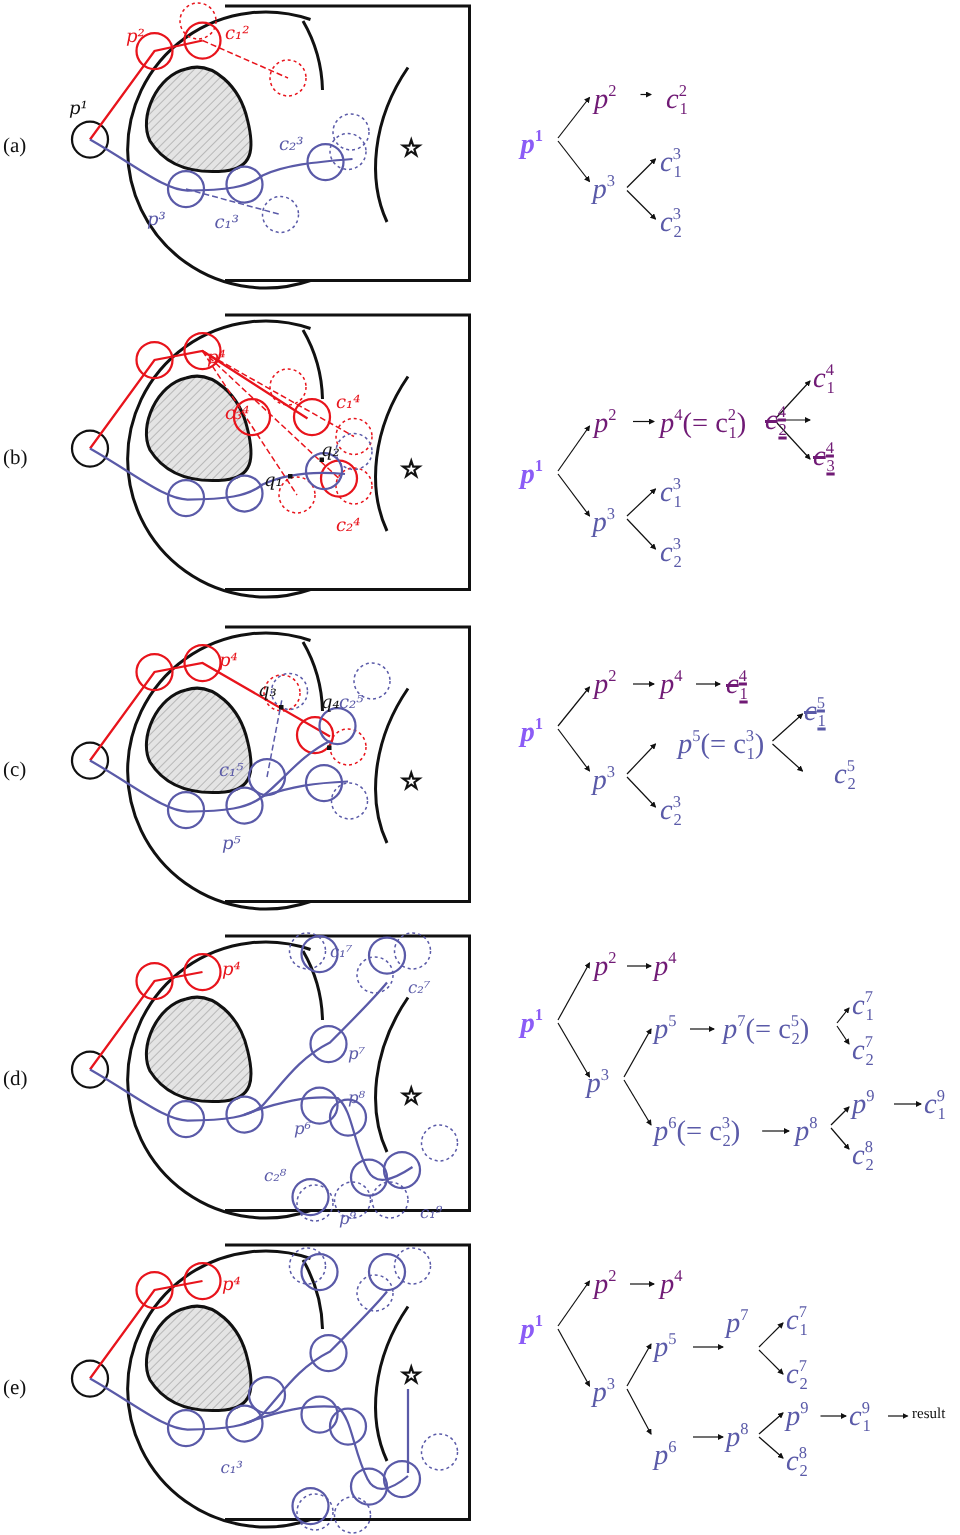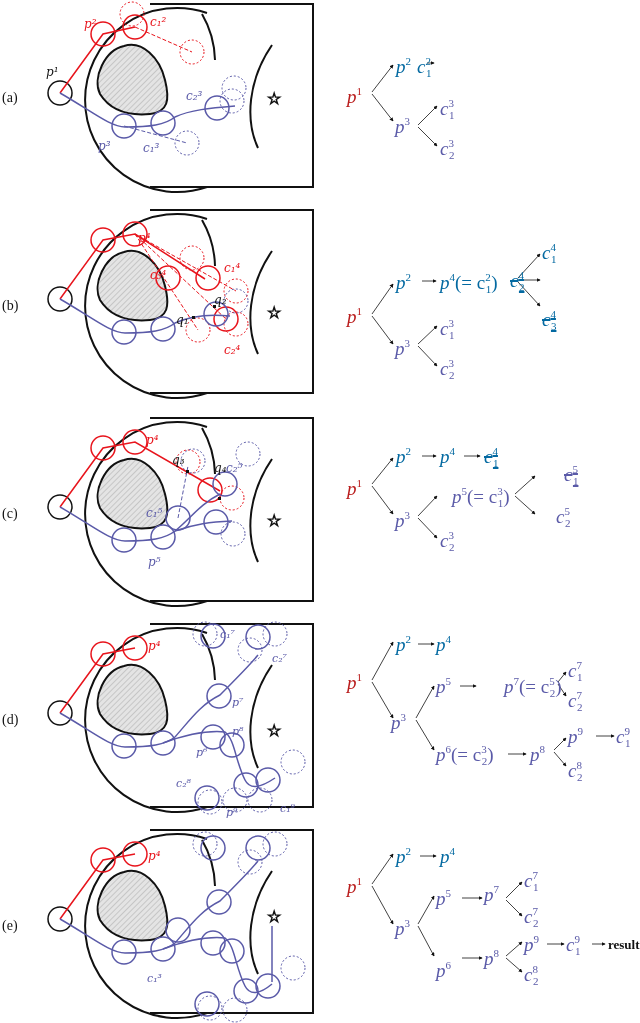--- a/index.html
+++ b/index.html
@@ -7,25 +7,25 @@
          font-family: "DejaVu Serif", serif; }
   .panel { position: absolute; left: 0; width: 640px; height: 204px; }
   .panel svg { position: absolute; left: 0; top: 0; }
   .panel-label { position: absolute; left: 2px; font-size: 14px; color: #111;
                  font-family: "Liberation Serif", serif; }
   .tree-node { position: absolute; font-family: "Liberation Serif", serif;
                font-style: italic; font-size: 19px; white-space: nowrap; line-height: 1; }
   .tree-node sup { font-size: 11px; font-style: normal; vertical-align: 8px; }
   .tree-node sub { font-size: 11px; font-style: normal; vertical-align: -4px; margin-left: -5px; }
   .tree-node .paren { font-style: normal; }
-  .red  { color: #0369a1; text-align: center; }
+  .red  { color: #701a75; text-align: center; }
   .blue { color: #5a5aa8; }
-  .black{ color: #b91c1c; }
+  .black{ color: #8b5cf6; font-weight: bold; }
   .struck { text-decoration: line-through; text-decoration-thickness: 1.5px; }
-  .result-text { font-style: normal; font-size: 13px; color: #111; font-weight: bold; }
+  .result-text { font-style: normal; font-size: 10px; color: #111; }
 </style>
 </head>
 <body>
 
 <svg width="0" height="0" style="position:absolute">
   <defs>
     <pattern id="hatch" patternUnits="userSpaceOnUse" width="4" height="4" patternTransform="rotate(45)">
       <rect width="4" height="4" fill="#e4e4e4"></rect>
       <line x1="0" y1="0" x2="0" y2="4" stroke="#a8a8a8" stroke-width="1"></line>
     </pattern>
@@ -76,21 +76,21 @@
     <g stroke="#111" stroke-width="0.8" fill="none" marker-end="url(#arr)">
       <line x1="372" y1="92" x2="393" y2="65"></line>
       <line x1="372" y1="94" x2="393" y2="121"></line>
       <line x1="427" y1="63" x2="434" y2="63"></line>
       <line x1="418" y1="125" x2="437" y2="106"></line>
       <line x1="418" y1="127" x2="437" y2="146"></line>
     </g>
   </svg>
   <div class="tree-node black" style="left:347px;top:86px"><span>p</span><sup>1</sup></div>
   <div class="tree-node red" style="left:396px;top:56px"><span>p</span><sup>2</sup></div>
-  <div class="tree-node red" style="left:417px;top:56px"><span>c</span><sup>2</sup><sub>1</sub></div>
+  <div class="tree-node red" style="left:444px;top:56px"><span>c</span><sup>2</sup><sub>1</sub></div>
   <div class="tree-node blue" style="left:395px;top:116px"><span>p</span><sup>3</sup></div>
   <div class="tree-node blue" style="left:440px;top:98px"><span>c</span><sup>3</sup><sub>1</sub></div>
   <div class="tree-node blue" style="left:440px;top:138px"><span>c</span><sup>3</sup><sub>2</sub></div>
 </div>
 
 <div class="panel" style="top:206px">
   <svg width="320" height="204">
     <use href="#env"></use>
     <text x="267" y="112" font-size="16" fill="none" stroke="#111">☆</text>
     <polyline points="60,93 103,34 135,28 205,73" fill="none" stroke="#e8141c" stroke-width="1.5"></polyline>
@@ -134,21 +134,21 @@
       <line x1="518" y1="76" x2="540" y2="100"></line>
       <line x1="418" y1="138" x2="437" y2="120"></line>
       <line x1="418" y1="140" x2="437" y2="160"></line>
     </g>
   </svg>
   <div class="tree-node black" style="left:347px;top:100px"><span>p</span><sup>1</sup></div>
   <div class="tree-node red" style="left:396px;top:66px"><span>p</span><sup>2</sup></div>
   <div class="tree-node red" style="left:440px;top:66px"><span>p</span><sup>4</sup><span class="paren">(= c</span><sup>2</sup><sub>1</sub><span class="paren">)</span></div>
   <div class="tree-node red" style="left:542px;top:36px"><span>c</span><sup>4</sup><sub>1</sub></div>
   <div class="tree-node red struck" style="left:510px;top:64px"><span>c</span><sup>4</sup><sub>2</sub></div>
-  <div class="tree-node red struck" style="left:542px;top:103px"><span>c</span><sup>4</sup><sub>3</sub></div>
+  <div class="tree-node red struck" style="left:542px;top:88px"><span>c</span><sup>4</sup><sub>3</sub></div>
   <div class="tree-node blue" style="left:395px;top:132px"><span>p</span><sup>3</sup></div>
   <div class="tree-node blue" style="left:440px;top:112px"><span>c</span><sup>3</sup><sub>1</sub></div>
   <div class="tree-node blue" style="left:440px;top:152px"><span>c</span><sup>3</sup><sub>2</sub></div>
 </div>
 
 <div class="panel" style="top:414px">
   <svg width="320" height="204">
     <use href="#env"></use>
     <text x="267" y="112" font-size="16" fill="none" stroke="#111">☆</text>
     <polyline points="60,93 103,34 135,28 220,77" fill="none" stroke="#e8141c" stroke-width="1.5"></polyline>
@@ -190,21 +190,21 @@
       <line x1="515" y1="80" x2="535" y2="62"></line>
       <line x1="515" y1="82" x2="535" y2="100"></line>
     </g>
   </svg>
   <div class="tree-node black" style="left:347px;top:64px"><span>p</span><sup>1</sup></div>
   <div class="tree-node red" style="left:396px;top:32px"><span>p</span><sup>2</sup></div>
   <div class="tree-node red" style="left:440px;top:32px"><span>p</span><sup>4</sup></div>
   <div class="tree-node red struck" style="left:484px;top:32px"><span>c</span><sup>4</sup><sub>1</sub></div>
   <div class="tree-node blue" style="left:395px;top:96px"><span>p</span><sup>3</sup></div>
   <div class="tree-node blue" style="left:452px;top:72px"><span>p</span><sup>5</sup><span class="paren">(= c</span><sup>3</sup><sub>1</sub><span class="paren">)</span></div>
-  <div class="tree-node blue struck" style="left:564px;top:50px"><span>c</span><sup>5</sup><sub>1</sub></div>
+  <div class="tree-node blue struck" style="left:536px;top:50px"><span>c</span><sup>5</sup><sub>1</sub></div>
   <div class="tree-node blue" style="left:556px;top:92px"><span>c</span><sup>5</sup><sub>2</sub></div>
   <div class="tree-node blue" style="left:440px;top:116px"><span>c</span><sup>3</sup><sub>2</sub></div>
 </div>
 
 <div class="panel" style="top:620px">
   <svg width="320" height="204">
     <use href="#env"></use>
     <text x="267" y="116" font-size="16" fill="none" stroke="#111">☆</text>
     <polyline points="60,93 103,34 135,28" fill="none" stroke="#e8141c" stroke-width="1.5"></polyline>
     <circle cx="103" cy="34" r="12" fill="none" stroke="#e8141c" stroke-width="1.5"></circle>
@@ -254,21 +254,21 @@
       <line x1="554" y1="130" x2="566" y2="118"></line>
       <line x1="554" y1="132" x2="566" y2="146"></line>
       <line x1="596" y1="116" x2="614" y2="116"></line>
     </g>
   </svg>
   <div class="tree-node black" style="left:347px;top:52px"><span>p</span><sup>1</sup></div>
   <div class="tree-node red" style="left:396px;top:14px"><span>p</span><sup>2</sup></div>
   <div class="tree-node red" style="left:436px;top:14px"><span>p</span><sup>4</sup></div>
   <div class="tree-node blue" style="left:391px;top:92px"><span>p</span><sup>3</sup></div>
   <div class="tree-node blue" style="left:436px;top:56px"><span>p</span><sup>5</sup></div>
-  <div class="tree-node blue" style="left:504px;top:56px"><span>p</span><sup>7</sup><span class="paren">(= c</span><sup>5</sup><sub>2</sub><span class="paren">)</span></div>
+  <div class="tree-node blue" style="left:482px;top:56px"><span>p</span><sup>7</sup><span class="paren">(= c</span><sup>5</sup><sub>2</sub><span class="paren">)</span></div>
   <div class="tree-node blue" style="left:568px;top:40px"><span>c</span><sup>7</sup><sub>1</sub></div>
   <div class="tree-node blue" style="left:568px;top:70px"><span>c</span><sup>7</sup><sub>2</sub></div>
   <div class="tree-node blue" style="left:436px;top:124px"><span>p</span><sup>6</sup><span class="paren">(= c</span><sup>3</sup><sub>2</sub><span class="paren">)</span></div>
   <div class="tree-node blue" style="left:530px;top:124px"><span>p</span><sup>8</sup></div>
   <div class="tree-node blue" style="left:568px;top:106px"><span>p</span><sup>9</sup></div>
   <div class="tree-node blue" style="left:616px;top:106px"><span>c</span><sup>9</sup><sub>1</sub></div>
   <div class="tree-node blue" style="left:568px;top:140px"><span>c</span><sup>8</sup><sub>2</sub></div>
 </div>
 
 <div class="panel" style="top:826px">
@@ -318,21 +318,21 @@
       <line x1="506" y1="132" x2="522" y2="146"></line>
       <line x1="547" y1="118" x2="564" y2="118"></line>
       <line x1="592" y1="118" x2="605" y2="118"></line>
     </g>
   </svg>
   <div class="tree-node black" style="left:347px;top:50px"><span>p</span><sup>1</sup></div>
   <div class="tree-node red" style="left:396px;top:20px"><span>p</span><sup>2</sup></div>
   <div class="tree-node red" style="left:440px;top:20px"><span>p</span><sup>4</sup></div>
   <div class="tree-node blue" style="left:395px;top:92px"><span>p</span><sup>3</sup></div>
   <div class="tree-node blue" style="left:436px;top:62px"><span>p</span><sup>5</sup></div>
-  <div class="tree-node blue" style="left:484px;top:58px"><span>p</span><sup>7</sup></div>
+  <div class="tree-node blue" style="left:484px;top:46px"><span>p</span><sup>7</sup></div>
   <div class="tree-node blue" style="left:524px;top:44px"><span>c</span><sup>7</sup><sub>1</sub></div>
   <div class="tree-node blue" style="left:524px;top:80px"><span>c</span><sup>7</sup><sub>2</sub></div>
   <div class="tree-node blue" style="left:436px;top:134px"><span>p</span><sup>6</sup></div>
   <div class="tree-node blue" style="left:484px;top:122px"><span>p</span><sup>8</sup></div>
   <div class="tree-node blue" style="left:524px;top:108px"><span>p</span><sup>9</sup></div>
   <div class="tree-node blue" style="left:566px;top:108px"><span>c</span><sup>9</sup><sub>1</sub></div>
   <div class="tree-node result-text" style="left:608px;top:112px">result</div>
   <div class="tree-node blue" style="left:524px;top:138px"><span>c</span><sup>8</sup><sub>2</sub></div>
 </div>
 

